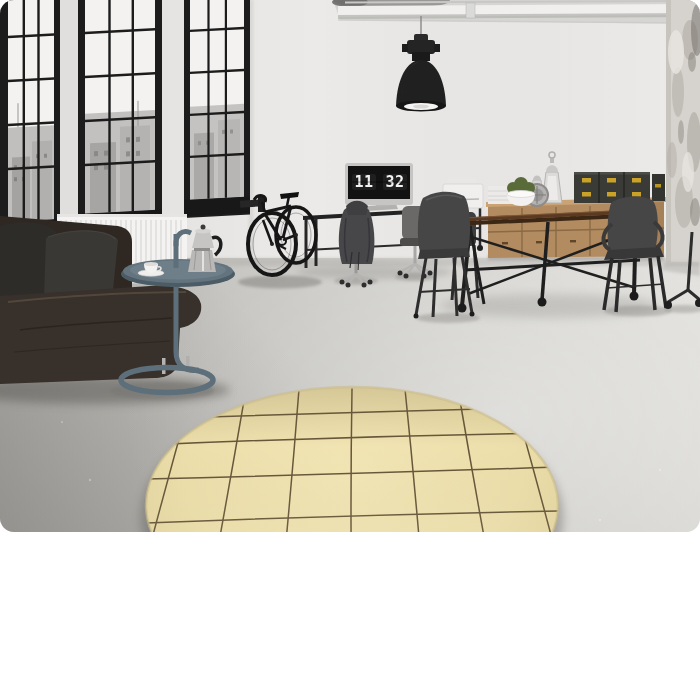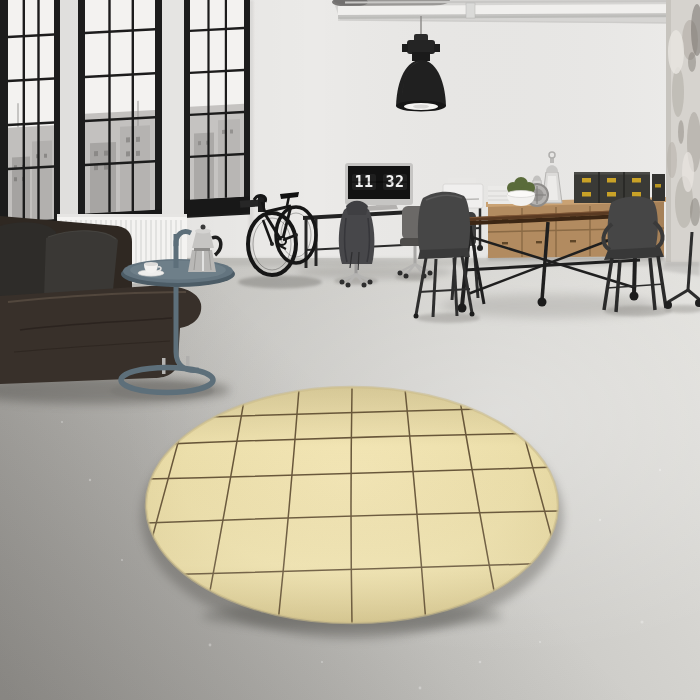--- a/index.html
+++ b/index.html
@@ -1,17 +1,17 @@
 <!DOCTYPE html>
 <html><head>
 <meta charset="utf-8">
 <style>
   html,body{margin:0;padding:0;background:#ffffff;}
-  #stage{position:relative;width:700px;height:700px;overflow:hidden;background:#efeeec;
-         font-family:"DejaVu Sans",sans-serif;}
+  #stage{position:relative;width:700px;height:532px;overflow:hidden;background:#efeeec;
+         font-family:"DejaVu Sans",sans-serif;border-radius:14px;}
   svg{position:absolute;left:0;top:0;display:block;}
   .clock-digits{font-family:"DejaVu Sans Mono",monospace;font-weight:bold;font-size:15px;letter-spacing:0.5px;}
 </style>
 </head>
 <body>
 
 <div id="stage">
 <svg width="700" height="700" viewBox="0 0 700 700">
   <defs>
     <linearGradient id="floorG" x1="0" y1="680" x2="700" y2="300" gradientUnits="userSpaceOnUse">

